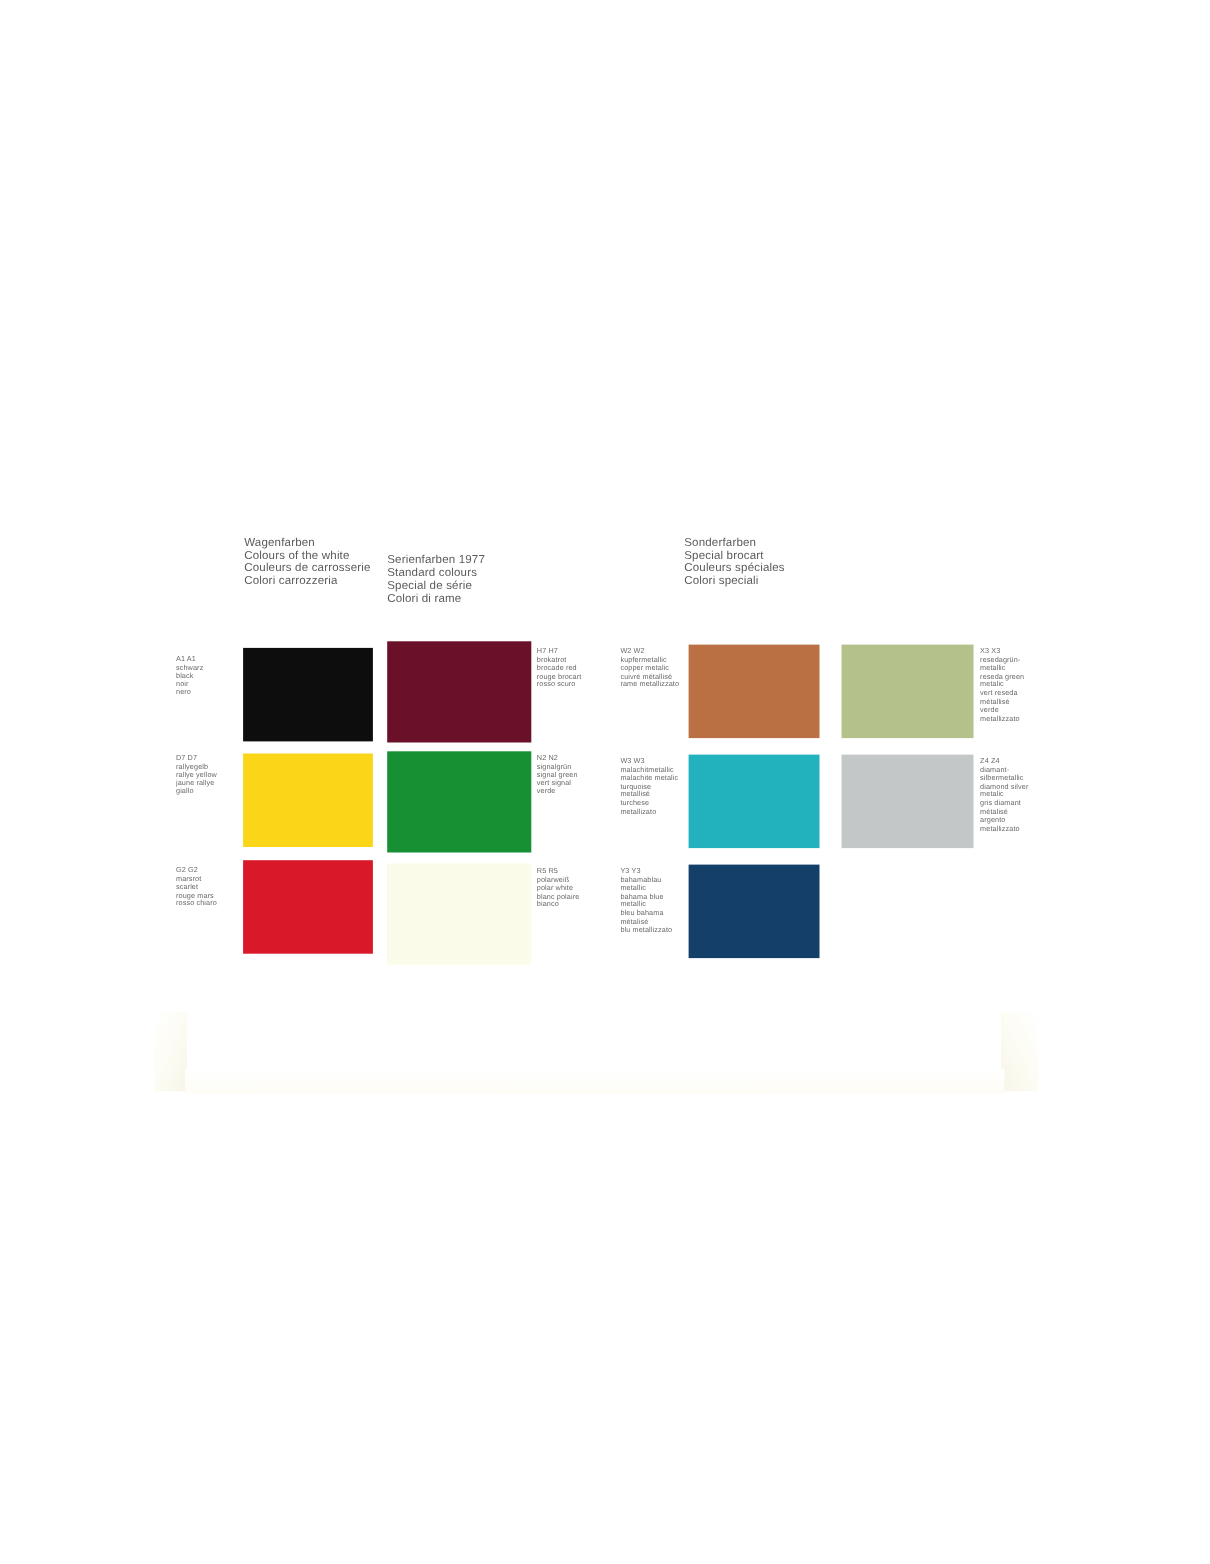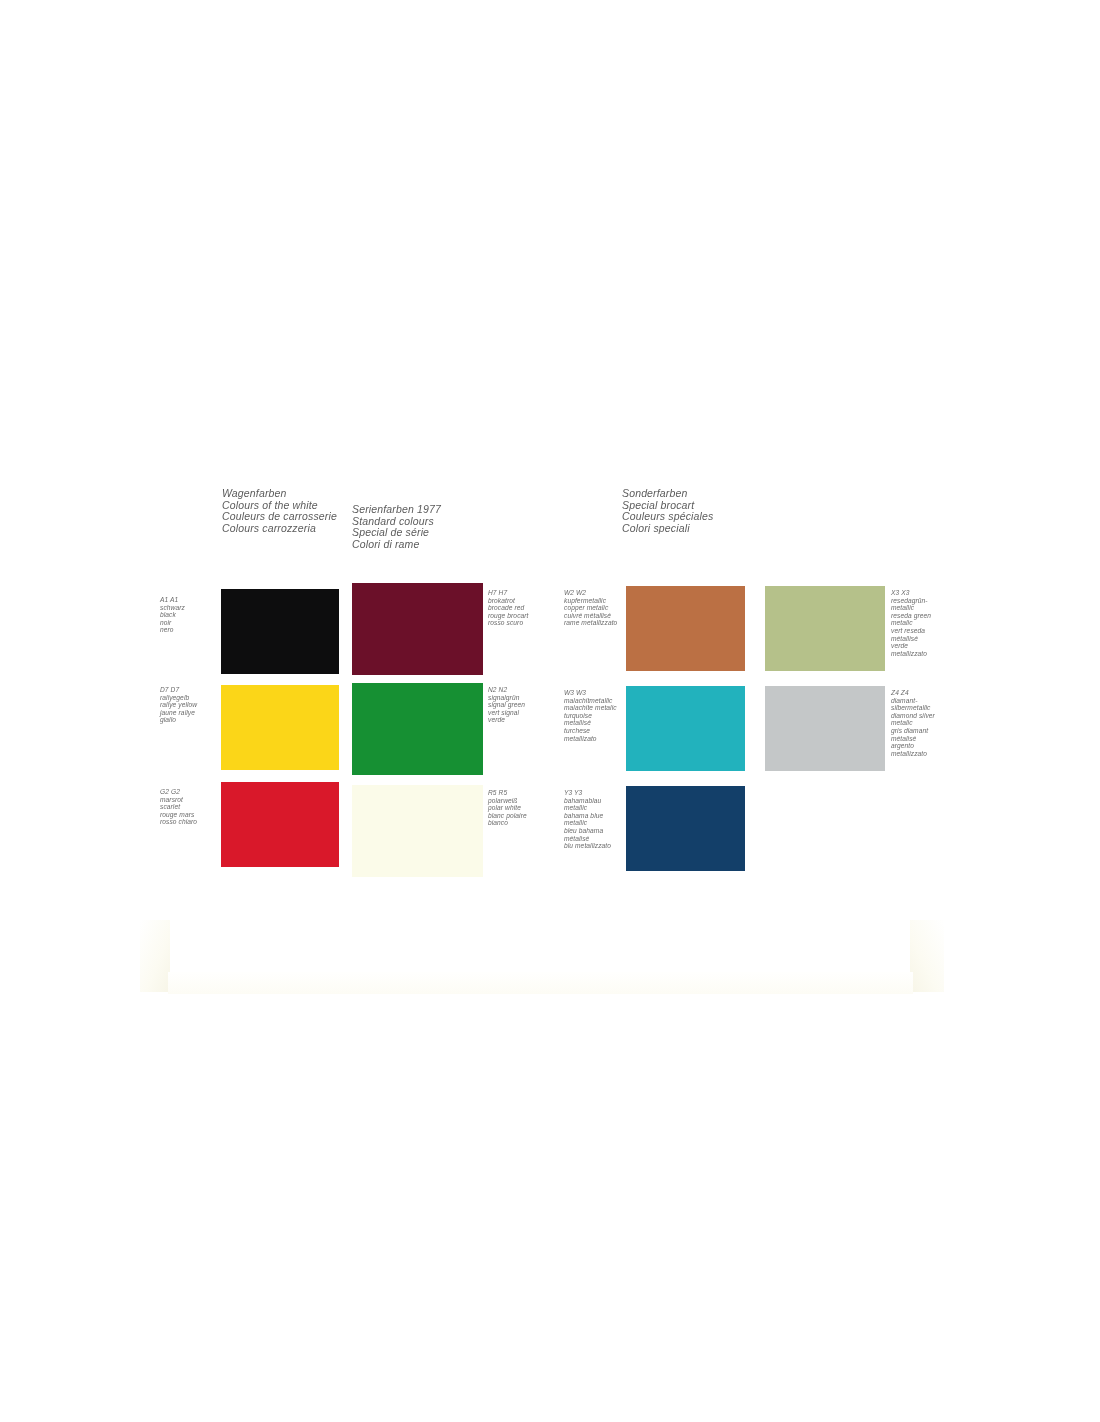--- a/index.html
+++ b/index.html
@@ -17,21 +17,20 @@
   }
 
   
   #scan-page {
     position: absolute;
     left: 0;
     top: 0;
     width: 1100px;
     height: 1422px;
     background: #ffffff;
-    font-style: italic;
   }
 
   
   #sheet {
     position: absolute;
     left: 138px;
     top: 455px;
     width: 824px;
     height: 545px;
     background: #ffffff;
@@ -142,21 +141,21 @@
   <div class="scan-edge" id="edge-bottom-left"></div>
   <div class="scan-edge" id="edge-bottom-right"></div>
   <div class="scan-edge" id="edge-bottom-strip"></div>
 
   <div id="headings">
 
     <div class="heading-block" id="heading-wagenfarben">
       <span>Wagenfarben</span>
       <span>Colours of the white</span>
       <span>Couleurs de carrosserie</span>
-      <span>Colours carrozzeria</span>
+      <span>Colori carrozzeria</span>
     </div>
 
     <div class="heading-block" id="heading-serienfarben">
       <span>Serienfarben 1977</span>
       <span>Standard  colours</span>
       <span>Special de série</span>
       <span>Colori di rame</span>
     </div>
 
     <div class="heading-block" id="heading-sonderfarben">

